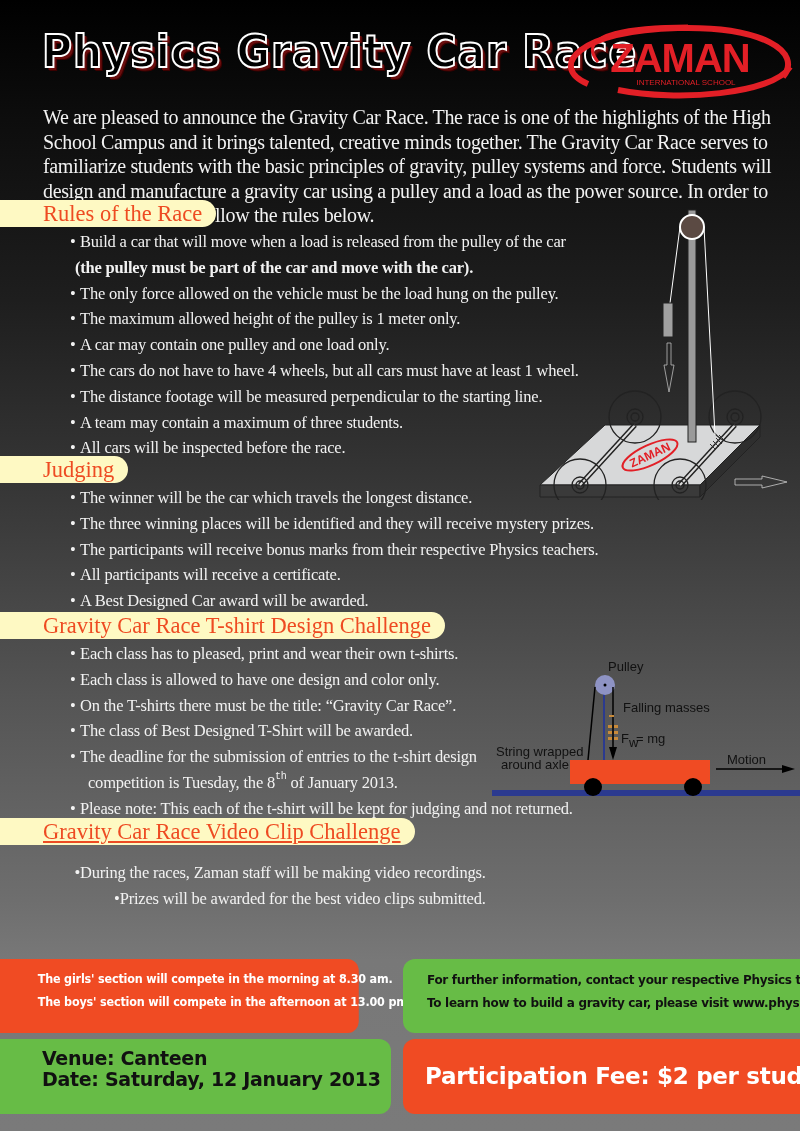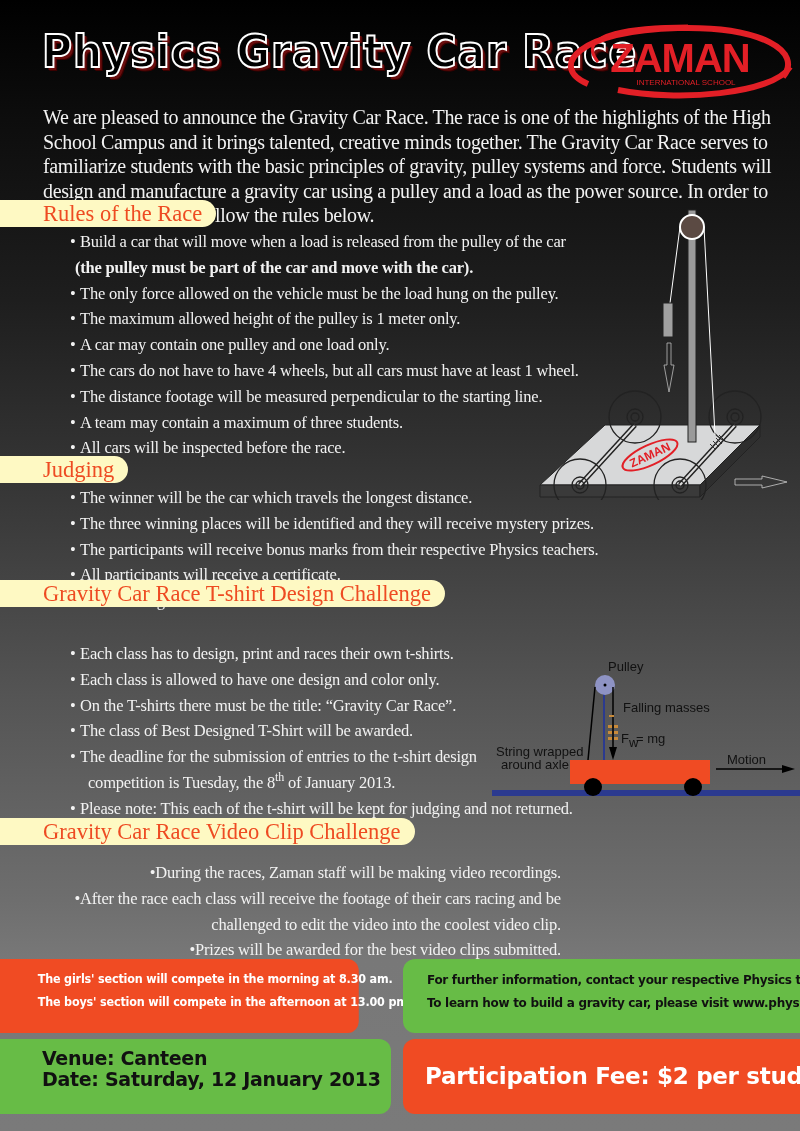--- a/index.html
+++ b/index.html
@@ -68,21 +68,21 @@
     font-weight:bold;
   }
   .box-orange { background:#f04b23; }
   .box-green { background:#67bc46; }
   .schedule { left:-12px; top:959px; width:403px; height:74px; padding:9px 0 0 54px; color:#ffffff; font-size:12.2px; line-height:23px; letter-spacing:-0.2px; transform:scaleX(0.92); transform-origin:left top; }
   .info { left:403px; top:959px; width:412px; height:74px; padding:10px 0 0 24px; color:#111; font-size:12px; line-height:23px; letter-spacing:-0.3px; }
   .venue { left:-12px; top:1039px; width:403px; height:75px; padding:9px 0 0 54px; color:#111; font-size:19px; line-height:21px; letter-spacing:-0.3px; }
   .fee { left:403px; top:1039px; width:412px; height:75px; padding:0 0 0 22px; color:#ffffff; font-size:23px; line-height:75px; letter-spacing:-0.3px; }
   .box span { display:block; white-space:nowrap; }
 
-  sup { font-size:12px; vertical-align:top; line-height:14px; }
+  sup { font-size:10px; vertical-align:top; line-height:14px;font-family:Liberation Mono, monospace; }
   .diagram-label { font-family: "Liberation Sans", sans-serif; font-size:13px; fill:#111; }
 </style>
 </head>
 <body>
 
 <div class="abs title">Physics Gravity Car Race</div>
 
 <svg class="abs logo" viewBox="0 0 240 80">
   <path d="M30 62 C -10 45, 20 8, 120 6 C 205 4, 245 30, 225 55" fill="none" stroke="#e21f26" stroke-width="6"></path>
   <path d="M40 40 C 15 10, 80 4, 130 4" fill="none" stroke="#e21f26" stroke-width="3"></path>
@@ -159,23 +159,23 @@
 
 <div class="section-head" style="top:456px;">Judging</div>
 <ul class="bullets" style="top:485px;">
   <li><span class="dot">•</span><span>The winner will be the car which travels the longest distance.</span></li>
   <li><span class="dot">•</span><span>The three winning places will be identified and they will receive mystery prizes.</span></li>
   <li><span class="dot">•</span><span>The participants will receive bonus marks from their respective Physics teachers.</span></li>
   <li><span class="dot">•</span><span>All participants will receive a certificate.</span></li>
   <li><span class="dot">•</span><span>A Best Designed Car award will be awarded.</span></li>
 </ul>
 
-<div class="section-head" style="top:580px;">Gravity Car Race T-shirt Design Challenge</div>
+<div class="section-head" style="top:612px;">Gravity Car Race T-shirt Design Challenge</div>
 <ul class="bullets" style="top:641px;">
-  <li><span class="dot">•</span><span>Each class has to design, print and races their own t-shirts.</span></li>
+  <li><span class="dot">•</span><span>Each class has to pleased, print and wear their own t-shirts.</span></li>
   <li><span class="dot">•</span><span>Each class is allowed to have one design and color only.</span></li>
   <li><span class="dot">•</span><span>On the T-shirts there must be the title: “Gravity Car Race”.</span></li>
   <li><span class="dot">•</span><span>The class of Best Designed T-Shirt will be awarded.</span></li>
   <li><span class="dot">•</span><span>The deadline for the submission of entries to the t-shirt design</span>
     <span class="cont2"><span>competition is Tuesday, the 8</span><sup>th</sup><span> of January 2013.</span></span>
   </li>
   <li><span class="dot">•</span><span>Please note: This each of the t-shirt will be kept for judging and not returned.</span></li>
 </ul>
 
 <svg class="abs" style="left:490px; top:655px;" width="310" height="145" viewBox="0 0 310 145">
@@ -211,24 +211,23 @@
   <text class="diagram-label" x="131" y="88">F</text>
   <text class="diagram-label" x="139" y="92" font-size="8">w</text>
   <text class="diagram-label" x="146" y="88">= mg</text>
   <text class="diagram-label" x="6" y="101">String wrapped</text>
   <text class="diagram-label" x="11" y="114">around axle</text>
   <text class="diagram-label" x="237" y="109">Motion</text>
   <line x1="226" y1="114" x2="300" y2="114" stroke="#000" stroke-width="1.5"></line>
   <polygon points="292,110 305,114 292,118" fill="#000"></polygon>
 </svg>
 
-<div class="section-head" style="top:818px;">Gravity Car Race Video Clip Challenge</div>
+<div class="section-head" style="top:818px;text-decoration:underline;">Gravity Car Race Video Clip Challenge</div>
 <ul class="bullets" style="top:860px;text-align:right;">
   <li><span class="dot">•</span><span>During the races, Zaman staff will be making video recordings.</span></li>
-  <li><span class="dot">•</span><span>After the race each class will receive the footage of their cars racing and be</span><span class="cont2">challenged to edit the video into the coolest video clip.</span></li>
   <li><span class="dot">•</span><span>Prizes will be awarded for the best video clips submitted.</span></li>
 </ul>
 
 <div class="box box-orange schedule">
   <span>The girls' section will compete in the morning at 8.30 am.</span>
   <span>The boys' section will compete in the afternoon at 13.00 pm.</span>
 </div>
 <div class="box box-green info">
   <span>For further information, contact your respective Physics teachers.</span>
   <span>To learn how to build a gravity car, please visit www.physicsfield.com.</span>

